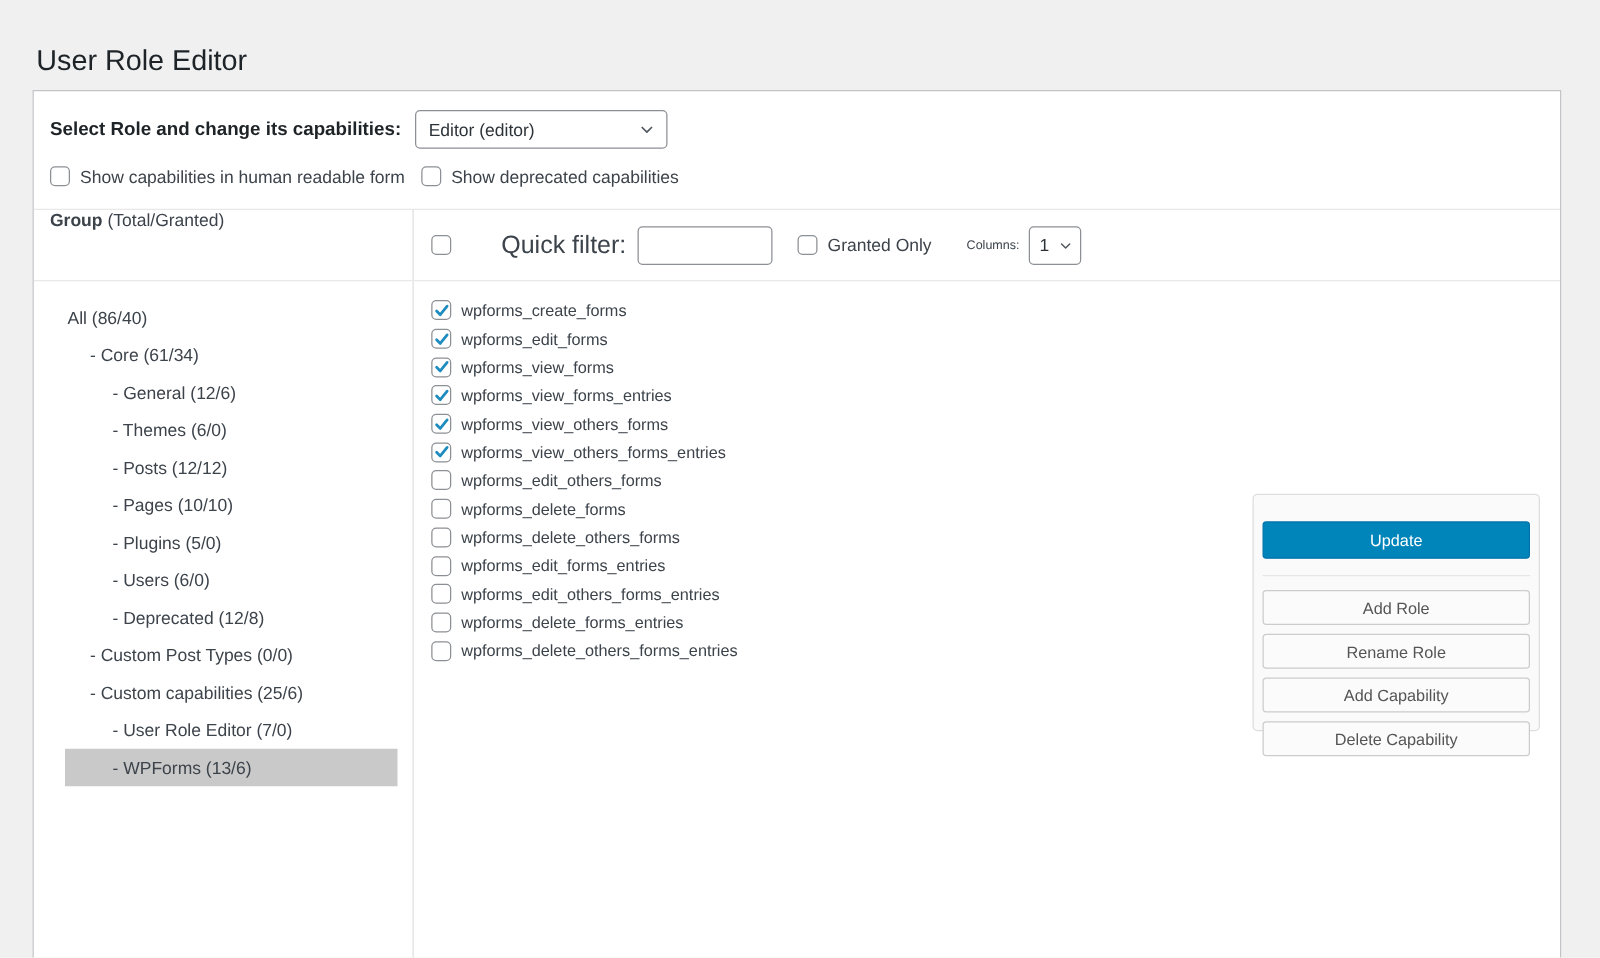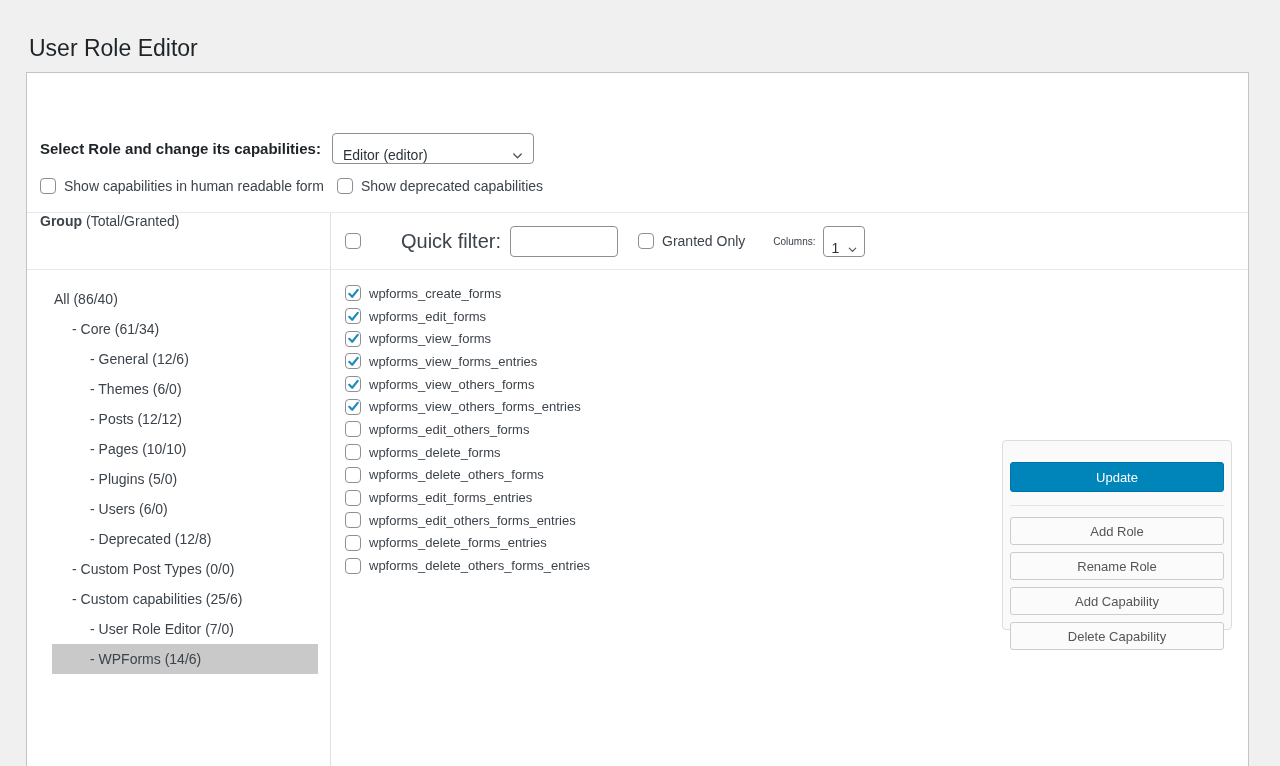--- a/index.html
+++ b/index.html
@@ -25,36 +25,36 @@
   .wrap{margin:0 31px 0 26px;}
   h1.page-title{
     margin:0;padding:34px 0 9px 3px;
     font-size:23px;font-weight:400;line-height:29px;color:var(--title);
   }
   .panel{
     position:relative;background:#fff;border:1px solid var(--panel-border);
     height:706px;display:flex;flex-direction:column;
   }
   
-  .sec1{flex:0 0 95px;border-bottom:1px solid var(--sep);padding:15px 14px 0 13px;margin-top:45px;}
+  .sec1{flex:0 0 95px;border-bottom:1px solid var(--sep);padding:15px 14px 0 13px;}
   .role-row{display:flex;align-items:center;}
   .role-label{font-size:15px;font-weight:bold;color:var(--title);margin-right:11px;}
   .opts-row{display:flex;align-items:center;margin-top:14px;}
   .opt{display:flex;align-items:center;margin-right:13px;}
   .opt-label{margin-left:8px;font-size:14px;}
   
   .cb{
     width:16px;height:16px;flex:0 0 16px;border:1px solid var(--field-border);
     border-radius:4px;background:#fff;display:inline-flex;
     align-items:center;justify-content:center;cursor:pointer;
   }
   .cb svg{display:none;}
   .cb.checked svg{display:block;}
   .fake-select{
-    display:inline-flex;align-items:flex-end;justify-content:space-between;
+    display:inline-flex;align-items:center;justify-content:space-between;
     height:31px;border:1px solid var(--field-border);border-radius:4px;
     background:#fff;padding:0 8px 0 10px;font-size:14px;color:#2c3338;
     cursor:pointer;
   }
   .chevron{display:inline-flex;margin-left:8px;}
   .text-input{
     height:31px;border:1px solid var(--field-border);border-radius:4px;
     background:#fff;padding:0 8px;font-size:14px;font-family:inherit;color:var(--text);
   }
   
@@ -168,21 +168,21 @@
           <div class="tree-row lvl-2">- General (12/6)</div>
           <div class="tree-row lvl-2">- Themes (6/0)</div>
           <div class="tree-row lvl-2">- Posts (12/12)</div>
           <div class="tree-row lvl-2">- Pages (10/10)</div>
           <div class="tree-row lvl-2">- Plugins (5/0)</div>
           <div class="tree-row lvl-2">- Users (6/0)</div>
           <div class="tree-row lvl-2">- Deprecated (12/8)</div>
           <div class="tree-row lvl-1">- Custom Post Types (0/0)</div>
           <div class="tree-row lvl-1">- Custom capabilities (25/6)</div>
           <div class="tree-row lvl-2">- User Role Editor (7/0)</div>
-          <div class="tree-row lvl-2 selected">- WPForms (14/6)</div>
+          <div class="tree-row lvl-2 selected">- WPForms (13/6)</div>
         </div>
       <div class="caps-col">
         <div id="caps-list">
             <div class="cap-row">
     <span class="cb checked">
       <svg width="13" height="13" viewBox="0 0 20 20">
                   <path d="M3.5 10.5 L8 15 L16.5 4.5" fill="none" stroke="#1e8cbe" stroke-width="3.4" stroke-linecap="round" stroke-linejoin="round"></path>
                 </svg>
     </span>
     <span class="cap-label">wpforms_create_forms</span>

